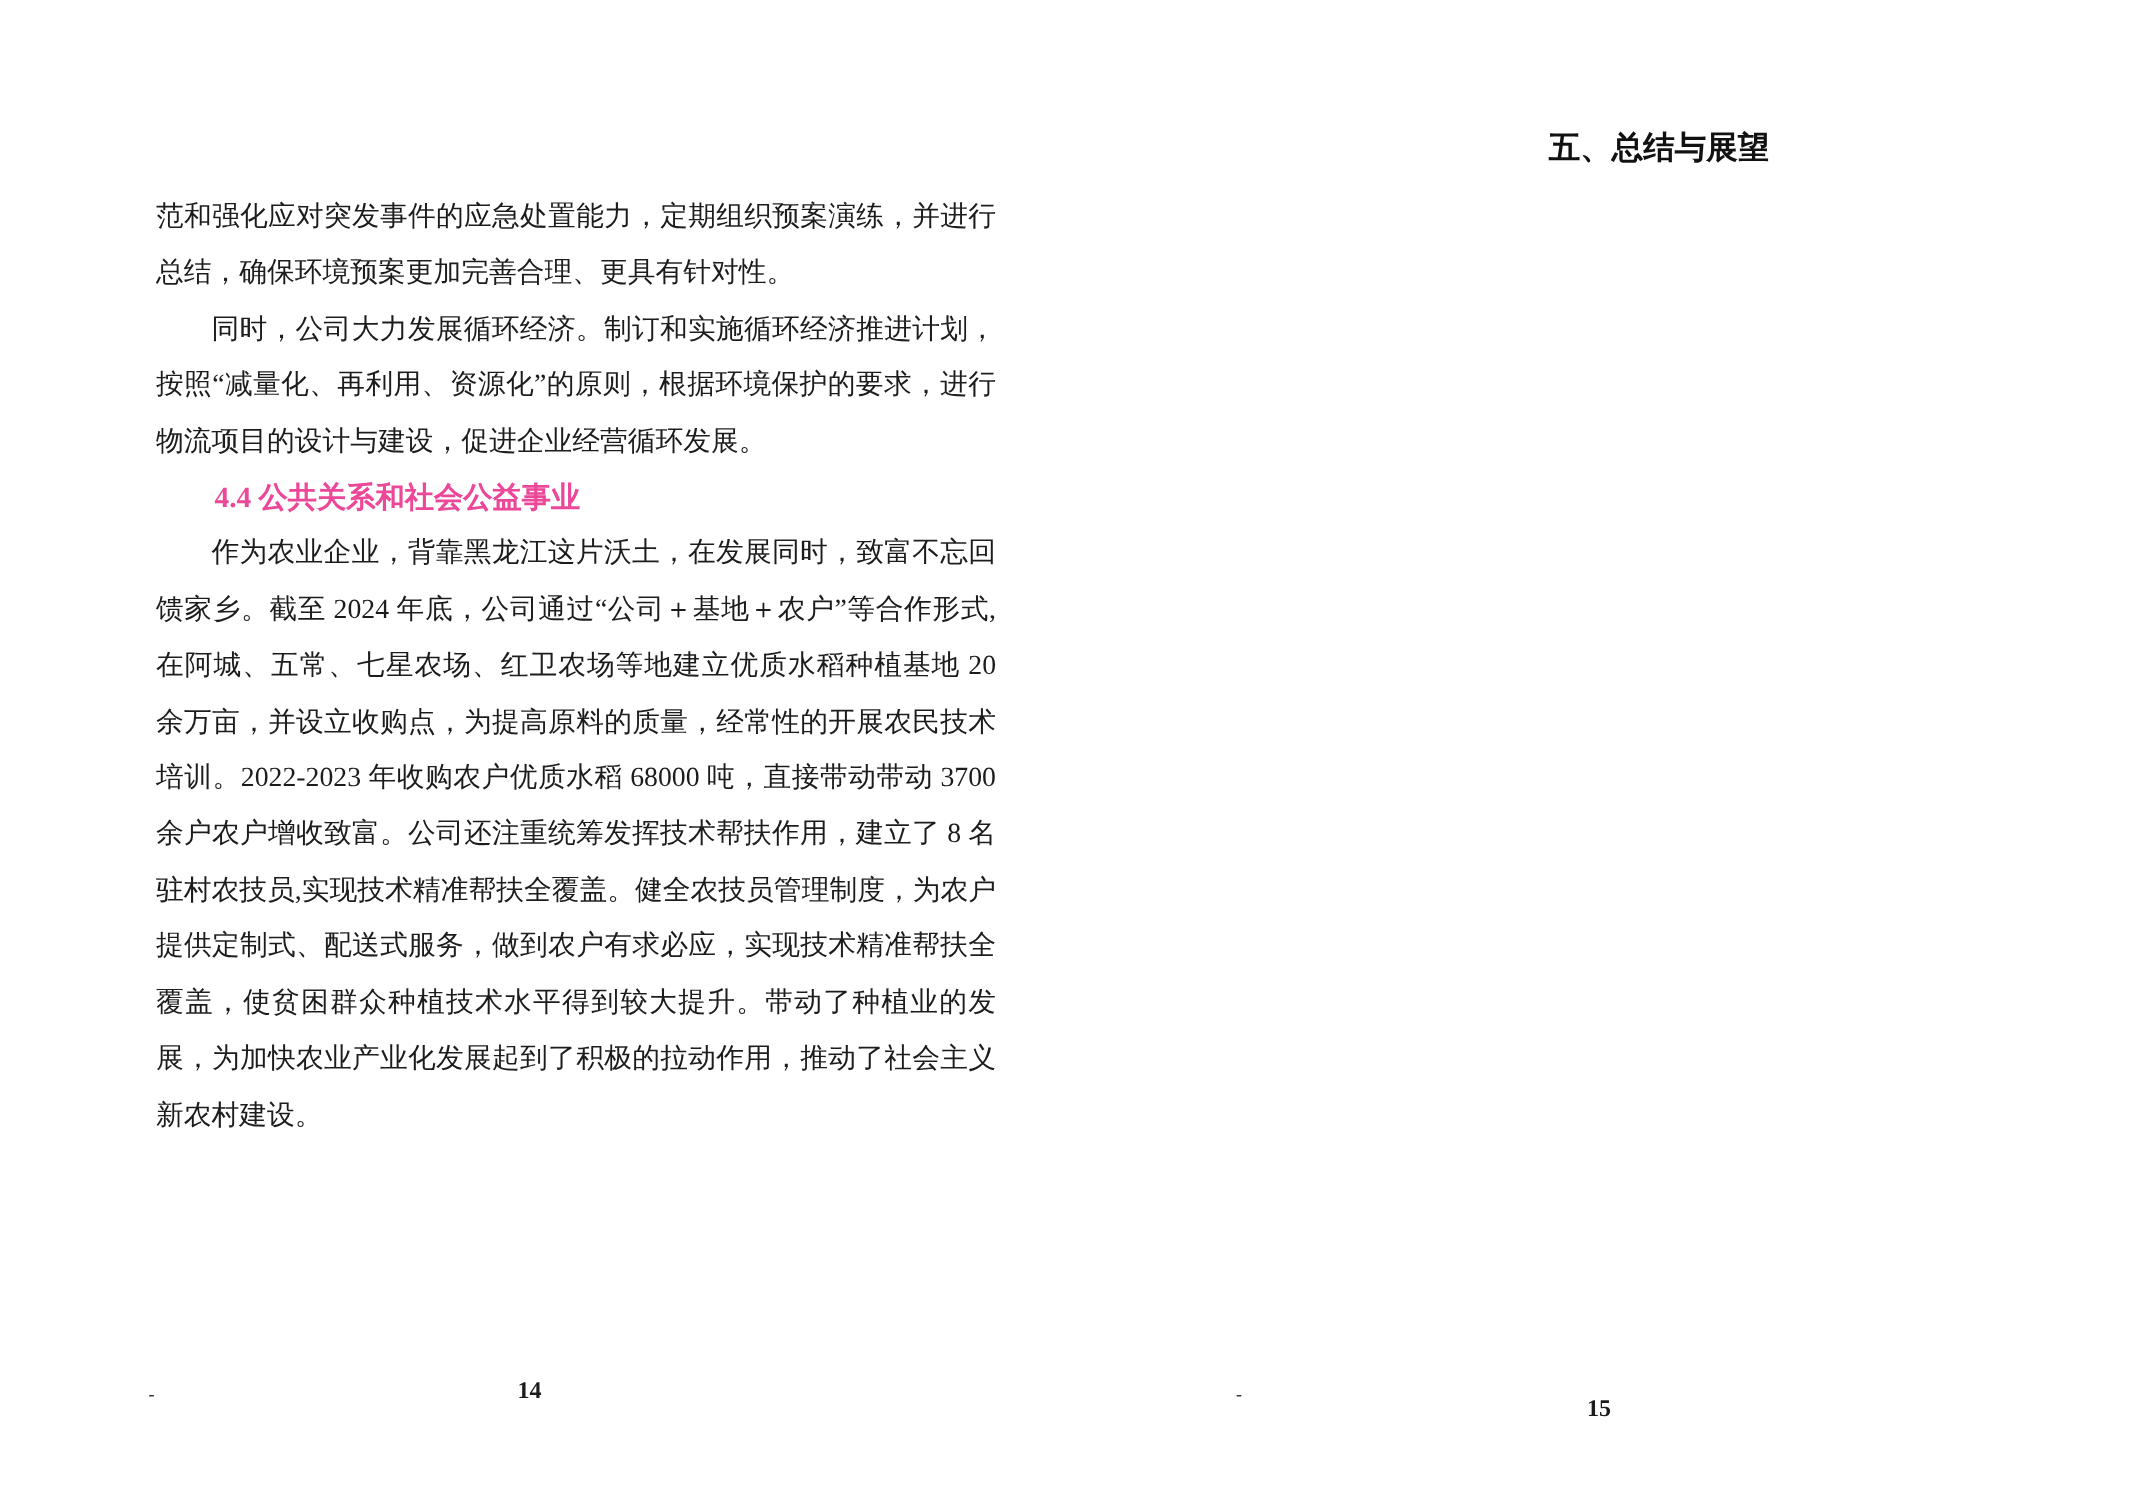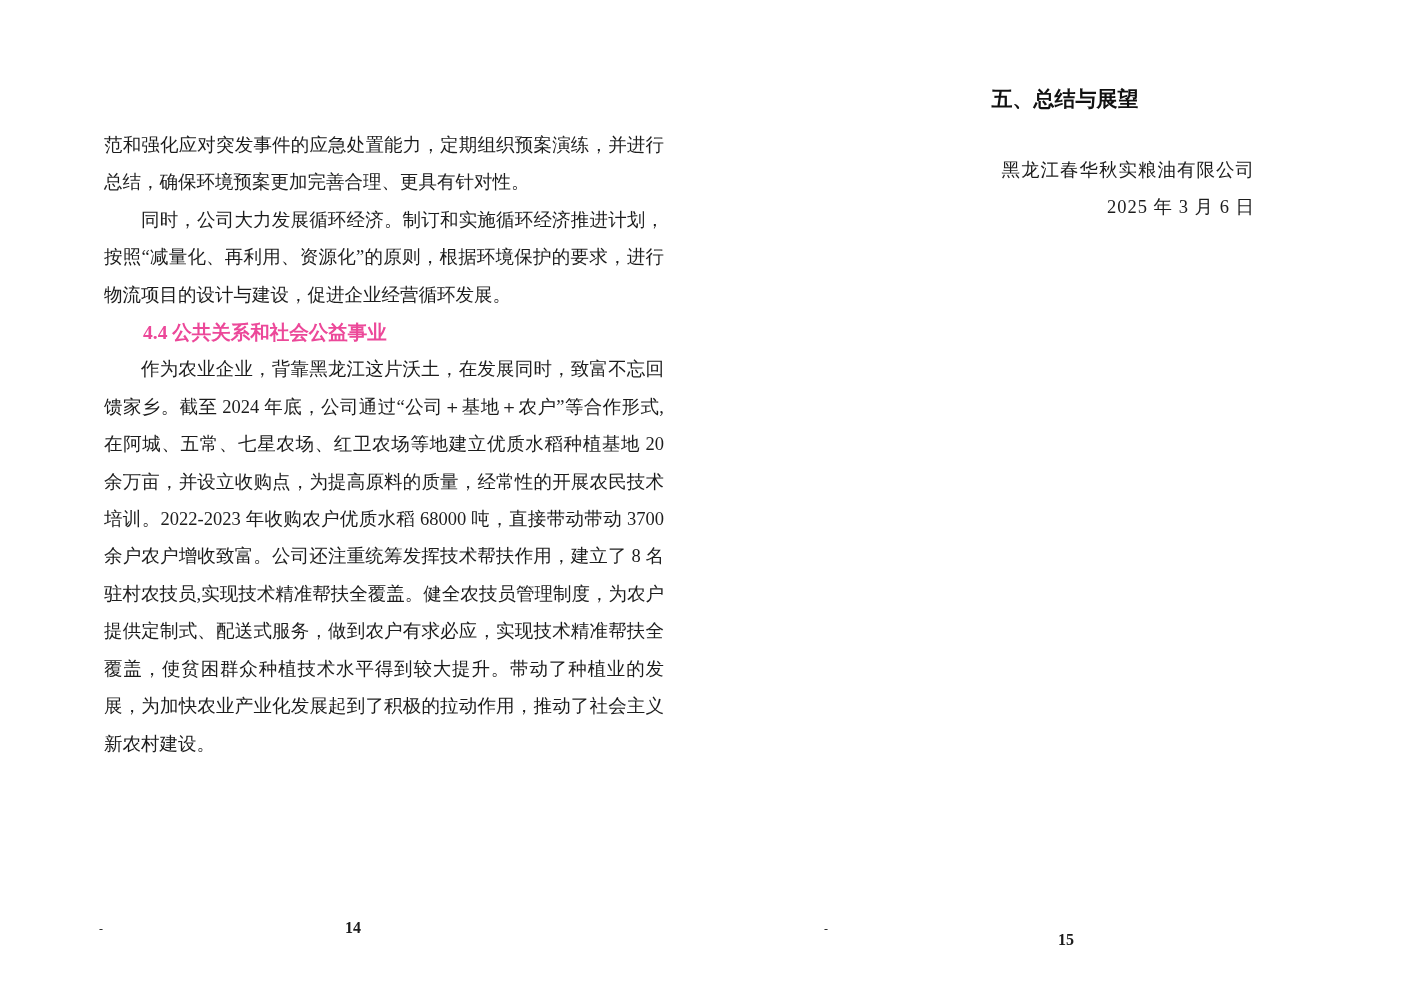--- a/index.html
+++ b/index.html
@@ -11,21 +11,21 @@
     background: #ffffff;
     overflow: hidden;
     font-family: "Liberation Serif", "DejaVu Serif", serif;
     color: #1c1c1c;
   }
   .page {
     position: absolute;
     top: 79px;
   }
   .page-left  { left: 104px; width: 560px; }
-  .page-right { left: 780px; width: 570px; }
+  .page-right { left: 821px; width: 570px; }
 
   .body-text {
     margin: 0;
     font-size: 18.5px;
     line-height: 37.4px;
     text-align: justify;
     text-indent: 2em;
     word-break: break-all;
   }
   .continuation { text-indent: 0; margin-top: 48px; }
@@ -88,24 +88,20 @@
 
   <section class="page page-left">
     <p class="body-text continuation">范和强化应对突发事件的应急处置能力，定期组织预案演练，并进行总结，确保环境预案更加完善合理、更具有针对性。</p>
     <p class="body-text">同时，公司大力发展循环经济。制订和实施循环经济推进计划，按照“减量化、再利用、资源化”的原则，根据环境保护的要求，进行物流项目的设计与建设，促进企业经营循环发展。</p>
     <h3 class="section-heading">4.4 公共关系和社会公益事业</h3>
     <p class="body-text">作为农业企业，背靠黑龙江这片沃土，在发展同时，致富不忘回馈家乡。截至 2024 年底，公司通过“公司＋基地＋农户”等合作形式,在阿城、五常、七星农场、红卫农场等地建立优质水稻种植基地 20 余万亩，并设立收购点，为提高原料的质量，经常性的开展农民技术培训。2022-2023 年收购农户优质水稻 68000 吨，直接带动带动 3700 余户农户增收致富。公司还注重统筹发挥技术帮扶作用，建立了 8 名驻村农技员,实现技术精准帮扶全覆盖。健全农技员管理制度，为农户提供定制式、配送式服务，做到农户有求必应，实现技术精准帮扶全覆盖，使贫困群众种植技术水平得到较大提升。带动了种植业的发展，为加快农业产业化发展起到了积极的拉动作用，推动了社会主义新农村建设。</p>
   </section>
 
   <section class="page page-right">
     <h2 class="chapter-heading">五、总结与展望</h2>
-    <div class="signature-block">
-      <p>黑龙江春华秋实粮油有限公司</p>
-      <p>2025 年 3 月 6 日</p>
-    </div>
   </section>
 
   <span class="footer-dash dash-left">-</span>
   <span class="page-number num-left">14</span>
 
   <span class="footer-dash dash-right">-</span>
   <span class="page-number num-right">15</span>
 
 </div>
 

